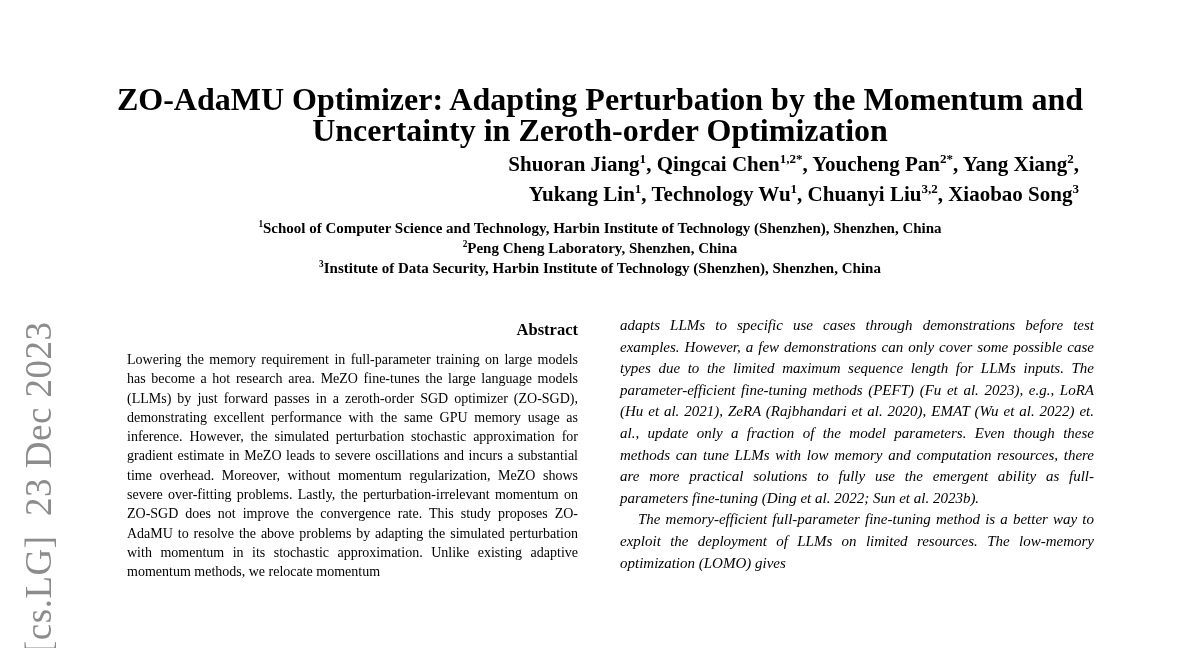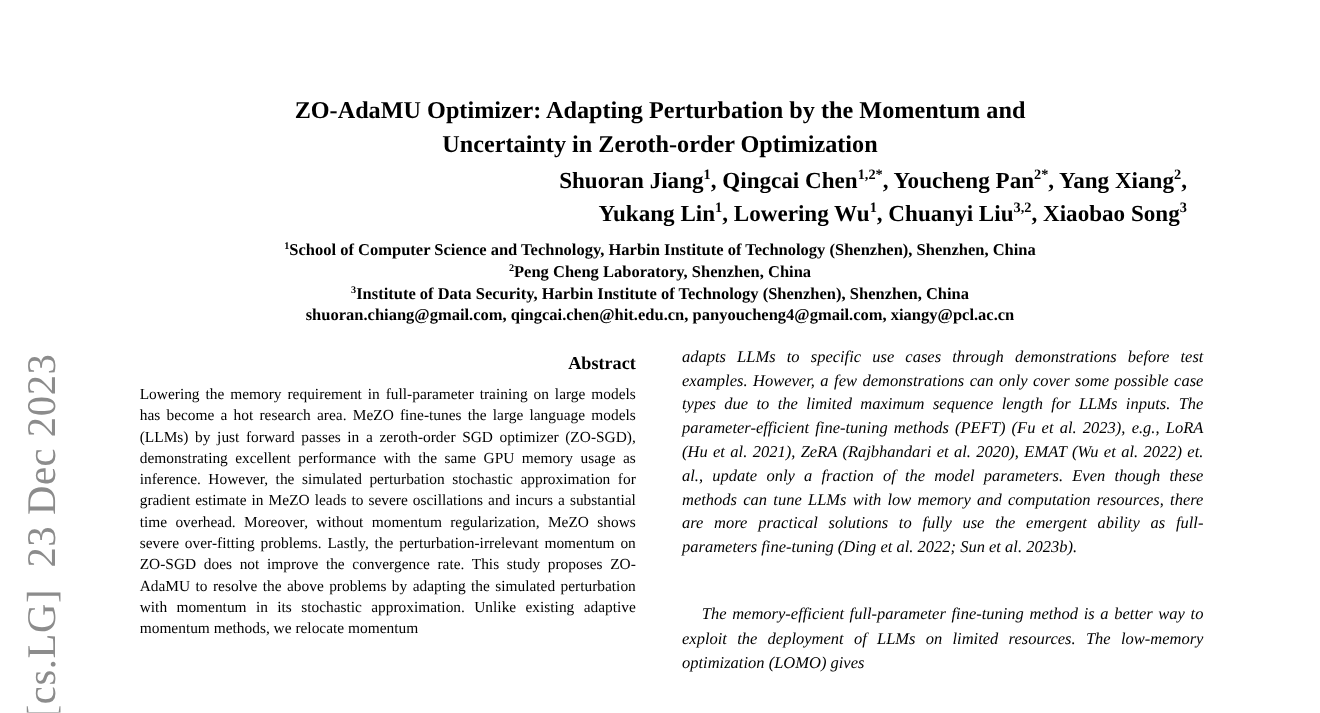--- a/index.html
+++ b/index.html
@@ -23,21 +23,21 @@
     color: #8c8c8c;
     white-space: pre;
     letter-spacing: 0.5px;
   }
   .title {
     position: absolute;
     top: 84px;
     left: 105px;
     width: 990px;
     text-align: center;
-    font-size: 22px;
+    font-size: 32px;
     font-weight: bold;
     line-height: 31px;
   }
   .authors {
     position: absolute;
     top: 149px;
     left: 89px;
     width: 990px;
     text-align: right;
     font-size: 21px;
@@ -79,44 +79,43 @@
     position: absolute;
     left: 620px;
     top: 315px;
     width: 474px;
     font-size: 15px;
     line-height: 21.6px;
     text-align: justify;
     font-style: italic;
   }
   .right-col p { margin: 0; }
-  .right-col p.indented { text-indent: 18px; margin-top: 40px; }
+  .right-col p.indented { text-indent: 18px; }
 </style>
 </head>
 <body>
 
 <div class="page">
 
   <div class="arxiv-watermark">[cs.LG]  23 Dec 2023</div>
 
   <div class="title">
     <div>ZO-AdaMU Optimizer: Adapting Perturbation by the Momentum and</div>
     <div>Uncertainty in Zeroth-order Optimization</div>
   </div>
 
   <div class="authors" id="authors">
       <div><span>Shuoran Jiang</span><sup>1</sup>, <span>Qingcai Chen</span><sup>1,2*</sup>, <span>Youcheng Pan</span><sup>2*</sup>, <span>Yang Xiang</span><sup>2</sup>,</div>
-      <div><span>Yukang Lin</span><sup>1</sup>, <span>Lowering Wu</span><sup>1</sup>, <span>Chuanyi Liu</span><sup>3,2</sup>, <span>Xiaobao Song</span><sup>3</sup></div>
+      <div><span>Yukang Lin</span><sup>1</sup>, <span>Technology Wu</span><sup>1</sup>, <span>Chuanyi Liu</span><sup>3,2</sup>, <span>Xiaobao Song</span><sup>3</sup></div>
     </div>
 
   <div class="affiliations" id="affiliations">
       <div><sup>1</sup>School of Computer Science and Technology, Harbin Institute of Technology (Shenzhen), Shenzhen, China</div>
       <div><sup>2</sup>Peng Cheng Laboratory, Shenzhen, China</div>
       <div><sup>3</sup>Institute of Data Security, Harbin Institute of Technology (Shenzhen), Shenzhen, China</div>
-      <div>shuoran.chiang@gmail.com, qingcai.chen@hit.edu.cn, panyoucheng4@gmail.com, xiangy@pcl.ac.cn</div>
     </div>
 
   <div class="left-col">
     <div class="abstract-heading">Abstract</div>
     <div class="abstract-body">Lowering the memory requirement in full-parameter training on large models has become a hot research area. MeZO fine-tunes the large language models (LLMs) by just forward passes in a zeroth-order SGD optimizer (ZO-SGD), demonstrating excellent performance with the same GPU memory usage as inference. However, the simulated perturbation stochastic approximation for gradient estimate in MeZO leads to severe oscillations and incurs a substantial time overhead. Moreover, without momentum regularization, MeZO shows severe over-fitting problems. Lastly, the perturbation-irrelevant momentum on ZO-SGD does not improve the convergence rate. This study proposes ZO-AdaMU to resolve the above problems by adapting the simulated perturbation with momentum in its stochastic approximation. Unlike existing adaptive momentum methods, we relocate momentum</div>
   </div>
 
   <div class="right-col" id="right-col">
       <p>adapts LLMs to specific use cases through demonstrations before test examples. However, a few demonstrations can only cover some possible case types due to the limited maximum sequence length for LLMs inputs. The parameter-efficient fine-tuning methods (PEFT) (Fu et al. 2023), e.g., LoRA (Hu et al. 2021), ZeRA (Rajbhandari et al. 2020), EMAT (Wu et al. 2022) et. al., update only a fraction of the model parameters. Even though these methods can tune LLMs with low memory and computation resources, there are more practical solutions to fully use the emergent ability as full-parameters fine-tuning (Ding et al. 2022; Sun et al. 2023b).</p>
       <p class="indented">The memory-efficient full-parameter fine-tuning method is a better way to exploit the deployment of LLMs on limited resources. The low-memory optimization (LOMO) gives</p>

